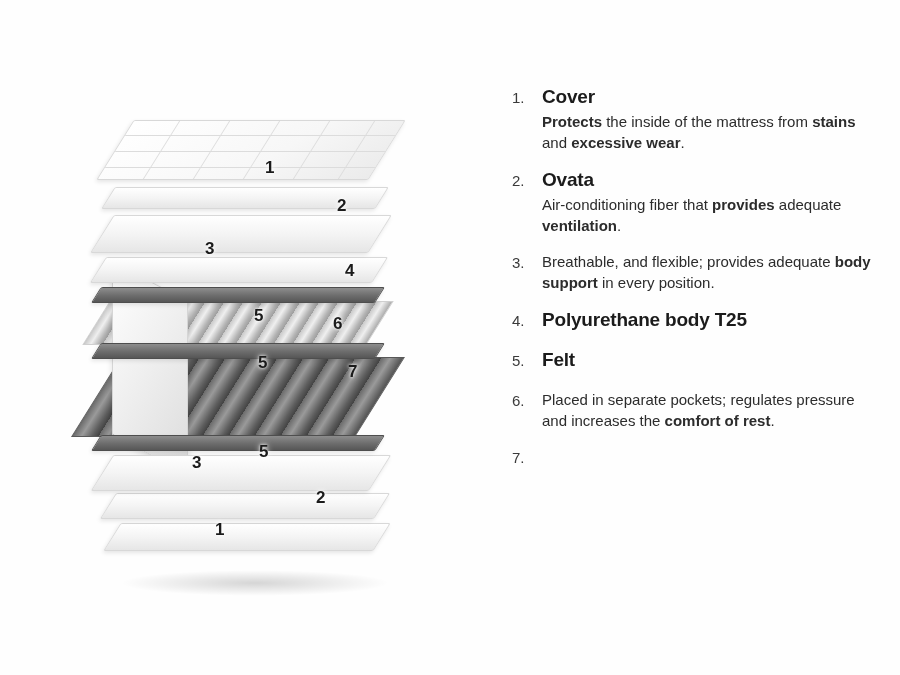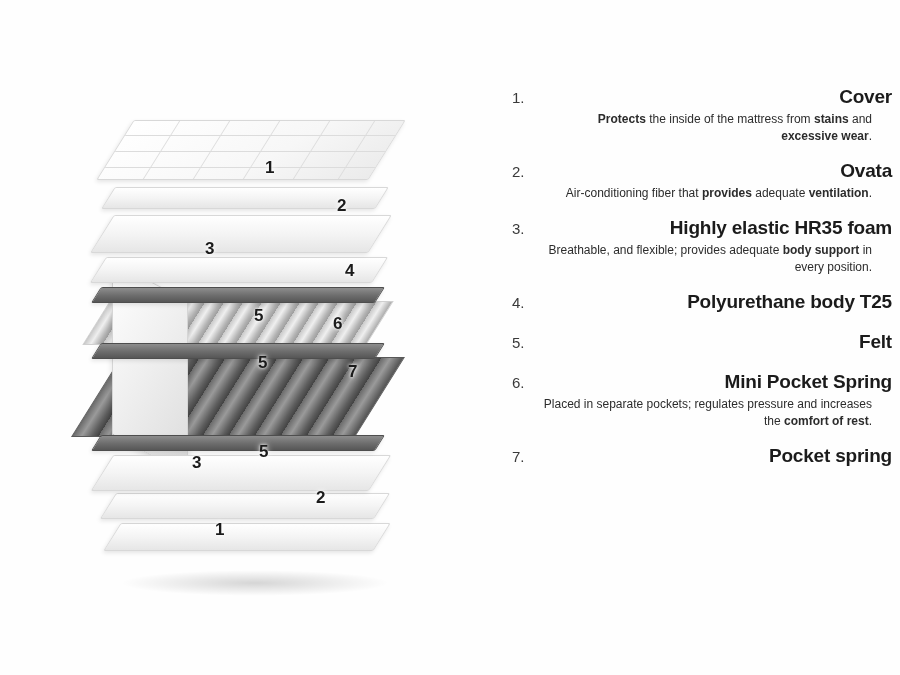--- a/index.html
+++ b/index.html
@@ -124,30 +124,30 @@
     align-items: flex-start;
     margin-bottom: 15px;
   }
   .legend-index {
     width: 30px;
     flex: 0 0 30px;
     font-size: 15px;
     color: #3a3a3a;
     padding-top: 3px;
   }
-  .legend-body { flex: 1; text-align: right; }
+  .legend-body { flex: 1; }
   .legend-title {
     font-size: 19px;
     font-weight: bold;
     color: #1b1b1b;
     letter-spacing: -0.2px;
     margin-bottom: 3px;
   }
   .legend-desc {
-    font-size: 12px;
+    font-size: 15px;
     line-height: 1.42;
     color: #2c2c2c;
     max-width: 330px;
   }
   .legend-desc b { font-weight: bold; }
 </style>
 </head>
 <body>
 
 <div class="page">
@@ -236,21 +236,20 @@
       <div class="legend-index">2.</div>
       <div class="legend-body">
         <div class="legend-title">Ovata</div>
         <div class="legend-desc">Air-conditioning fiber that <b>provides</b> adequate <b>ventilation</b>.</div>
       </div>
     </div>
 
     <div class="legend-item">
       <div class="legend-index">3.</div>
       <div class="legend-body">
-        <div class="legend-title">Highly elastic HR35 foam</div>
         <div class="legend-desc">Breathable, and flexible; provides adequate <b>body support</b> in every position.</div>
       </div>
     </div>
 
     <div class="legend-item">
       <div class="legend-index">4.</div>
       <div class="legend-body">
         <div class="legend-title">Polyurethane body T25</div>
       </div>
     </div>
@@ -258,27 +257,25 @@
     <div class="legend-item">
       <div class="legend-index">5.</div>
       <div class="legend-body">
         <div class="legend-title">Felt</div>
       </div>
     </div>
 
     <div class="legend-item">
       <div class="legend-index">6.</div>
       <div class="legend-body">
-        <div class="legend-title">Mini Pocket Spring</div>
         <div class="legend-desc">Placed in separate pockets; regulates pressure and increases the <b>comfort of rest</b>.</div>
       </div>
     </div>
 
     <div class="legend-item">
       <div class="legend-index">7.</div>
       <div class="legend-body">
-        <div class="legend-title">Pocket spring</div>
       </div>
     </div>
 
   </div>
 
 </div>
 
 </body></html>

